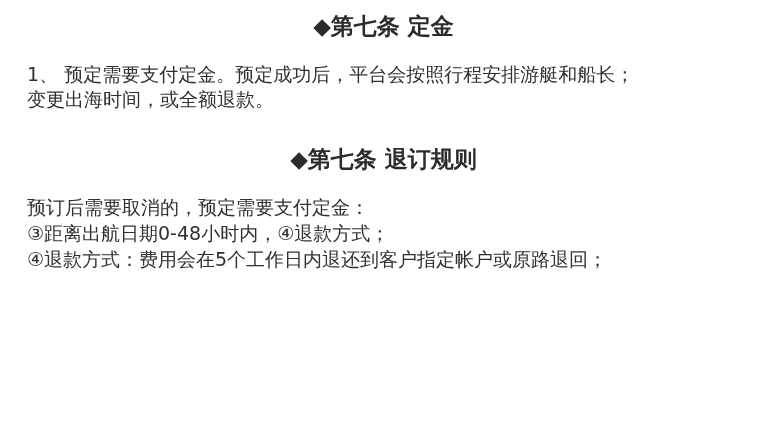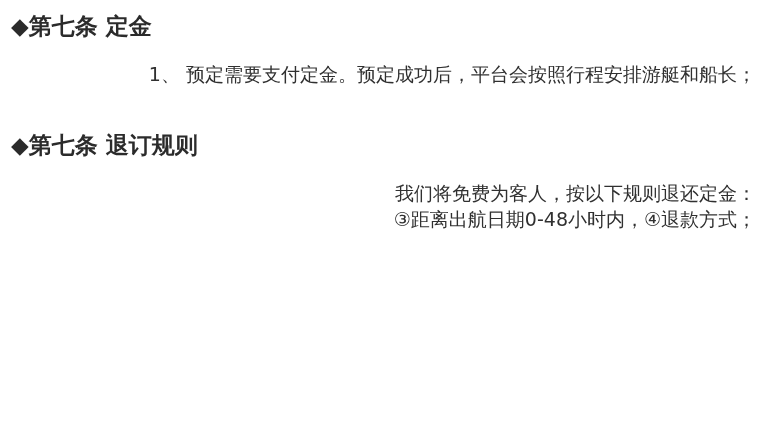--- a/index.html
+++ b/index.html
@@ -16,51 +16,53 @@
   }
   .doc {
     padding: 12px 14px 0 11px;
   }
   .heading {
     margin: 0;
     font-size: 23px;
     line-height: 28px;
     font-weight: bold;
     color: #2b2b2b;
+    text-align: center;
   }
   .para {
-    margin: 0;
+    margin: 16px;
     margin-top: 22px;
     font-size: 19px;
     line-height: 25px;
     color: #303030;
-    text-align: right;
   }
   .heading-refund {
-    margin-top: 44px;
+    margin-top: 33px;
   }
   .para-refund {
     margin-top: 21px;
     line-height: 26px;
   }
   .line {
     white-space: nowrap;
   }
 </style>
 </head>
 <body>
 
 <div class="doc">
 
   <h2 class="heading">◆第七条 定金</h2>
 
   <div class="para">
     <div class="line">1、 预定需要支付定金。预定成功后，平台会按照行程安排游艇和船长；</div>
+    <div class="line">变更出海时间，或全额退款。</div>
   </div>
 
   <h2 class="heading heading-refund">◆第七条 退订规则</h2>
 
   <div class="para para-refund">
-    <div class="line">我们将免费为客人，按以下规则退还定金：</div>
+    <div class="line">预订后需要取消的，预定需要支付定金：</div>
     <div class="line">③距离出航日期0-48小时内，④退款方式；</div>
+    <div class="line">④退款方式：费用会在5个工作日内退还到客户指定帐户或原路退回；</div>
   </div>
 
 </div>
 
 </body></html>

